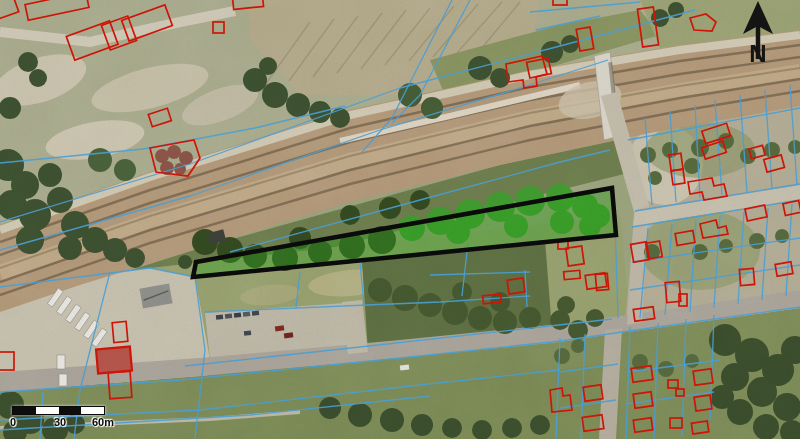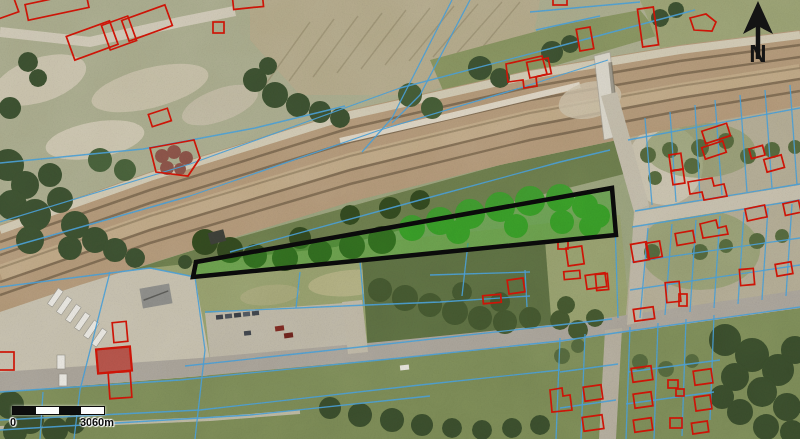--- a/index.html
+++ b/index.html
@@ -21,21 +21,21 @@
               fill:var(--marker-black);}
   
   .scalebar{position:absolute;left:12px;top:406px;width:94px;height:30px;}
   .scalebar .bar{display:flex;width:91px;height:7px;border:1.5px solid #0a0a0a;
                  box-shadow:0 0 3px rgba(255,255,255,.8);background:#fff;}
   .scalebar .seg{flex:1 1 25%;}
   .seg.k{background:#0d0d0d;} .seg.w{background:#fdfdfd;}
   .scalebar .labels{position:relative;height:14px;margin-top:1px;}
   .scalebar .labels span{position:absolute;font-size:11px;font-weight:bold;color:var(--label-color);
       text-shadow:0 0 2px #fff,0 0 2px #fff,1px 1px 1px #fff,-1px -1px 1px #fff;line-height:12px;}
-  .lab0{left:-2px;} .lab30{left:68px;} .lab60{left:80px;text-align:right;}
+  .lab0{left:-2px;} .lab30{left:42px;} .lab60{left:80px;text-align:right;}
 </style>
 </head>
 <body>
 
 <div id="stage">
 
 <svg class="base" width="800" height="439" viewBox="0 0 800 439">
   <defs>
     <filter id="grain">
           <feTurbulence type="fractalNoise" baseFrequency="0.75" numOctaves="2"></feTurbulence>

